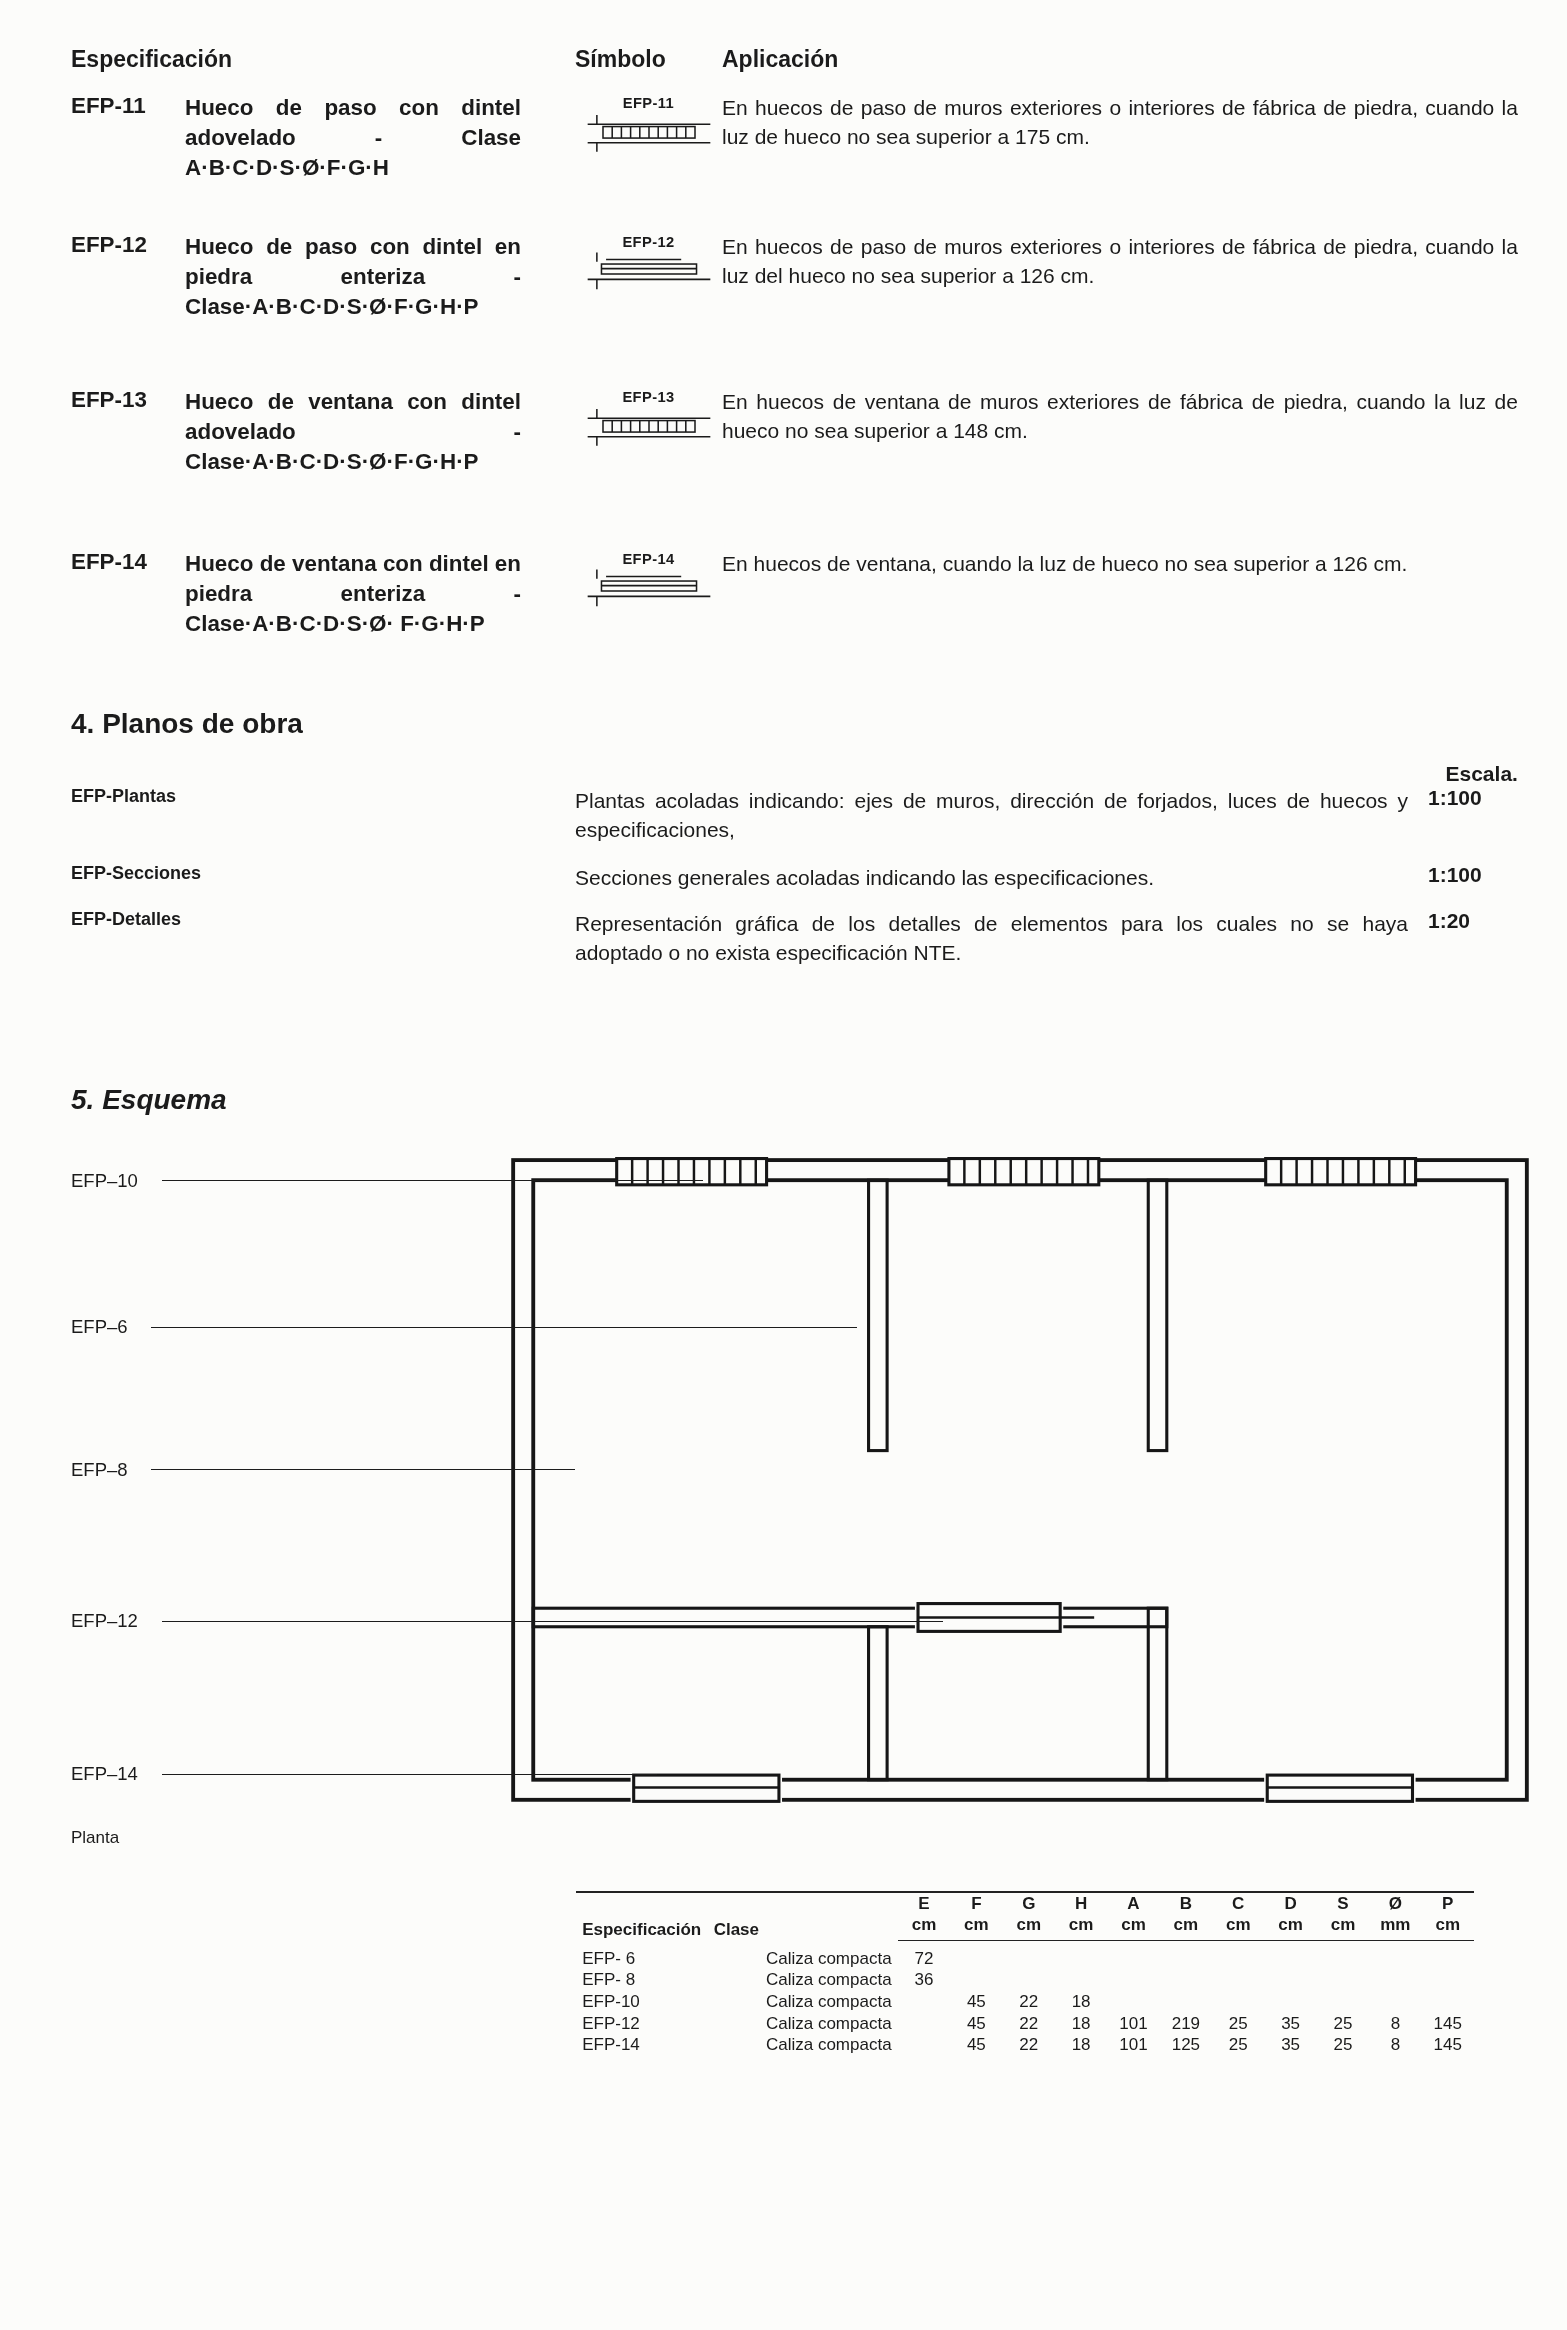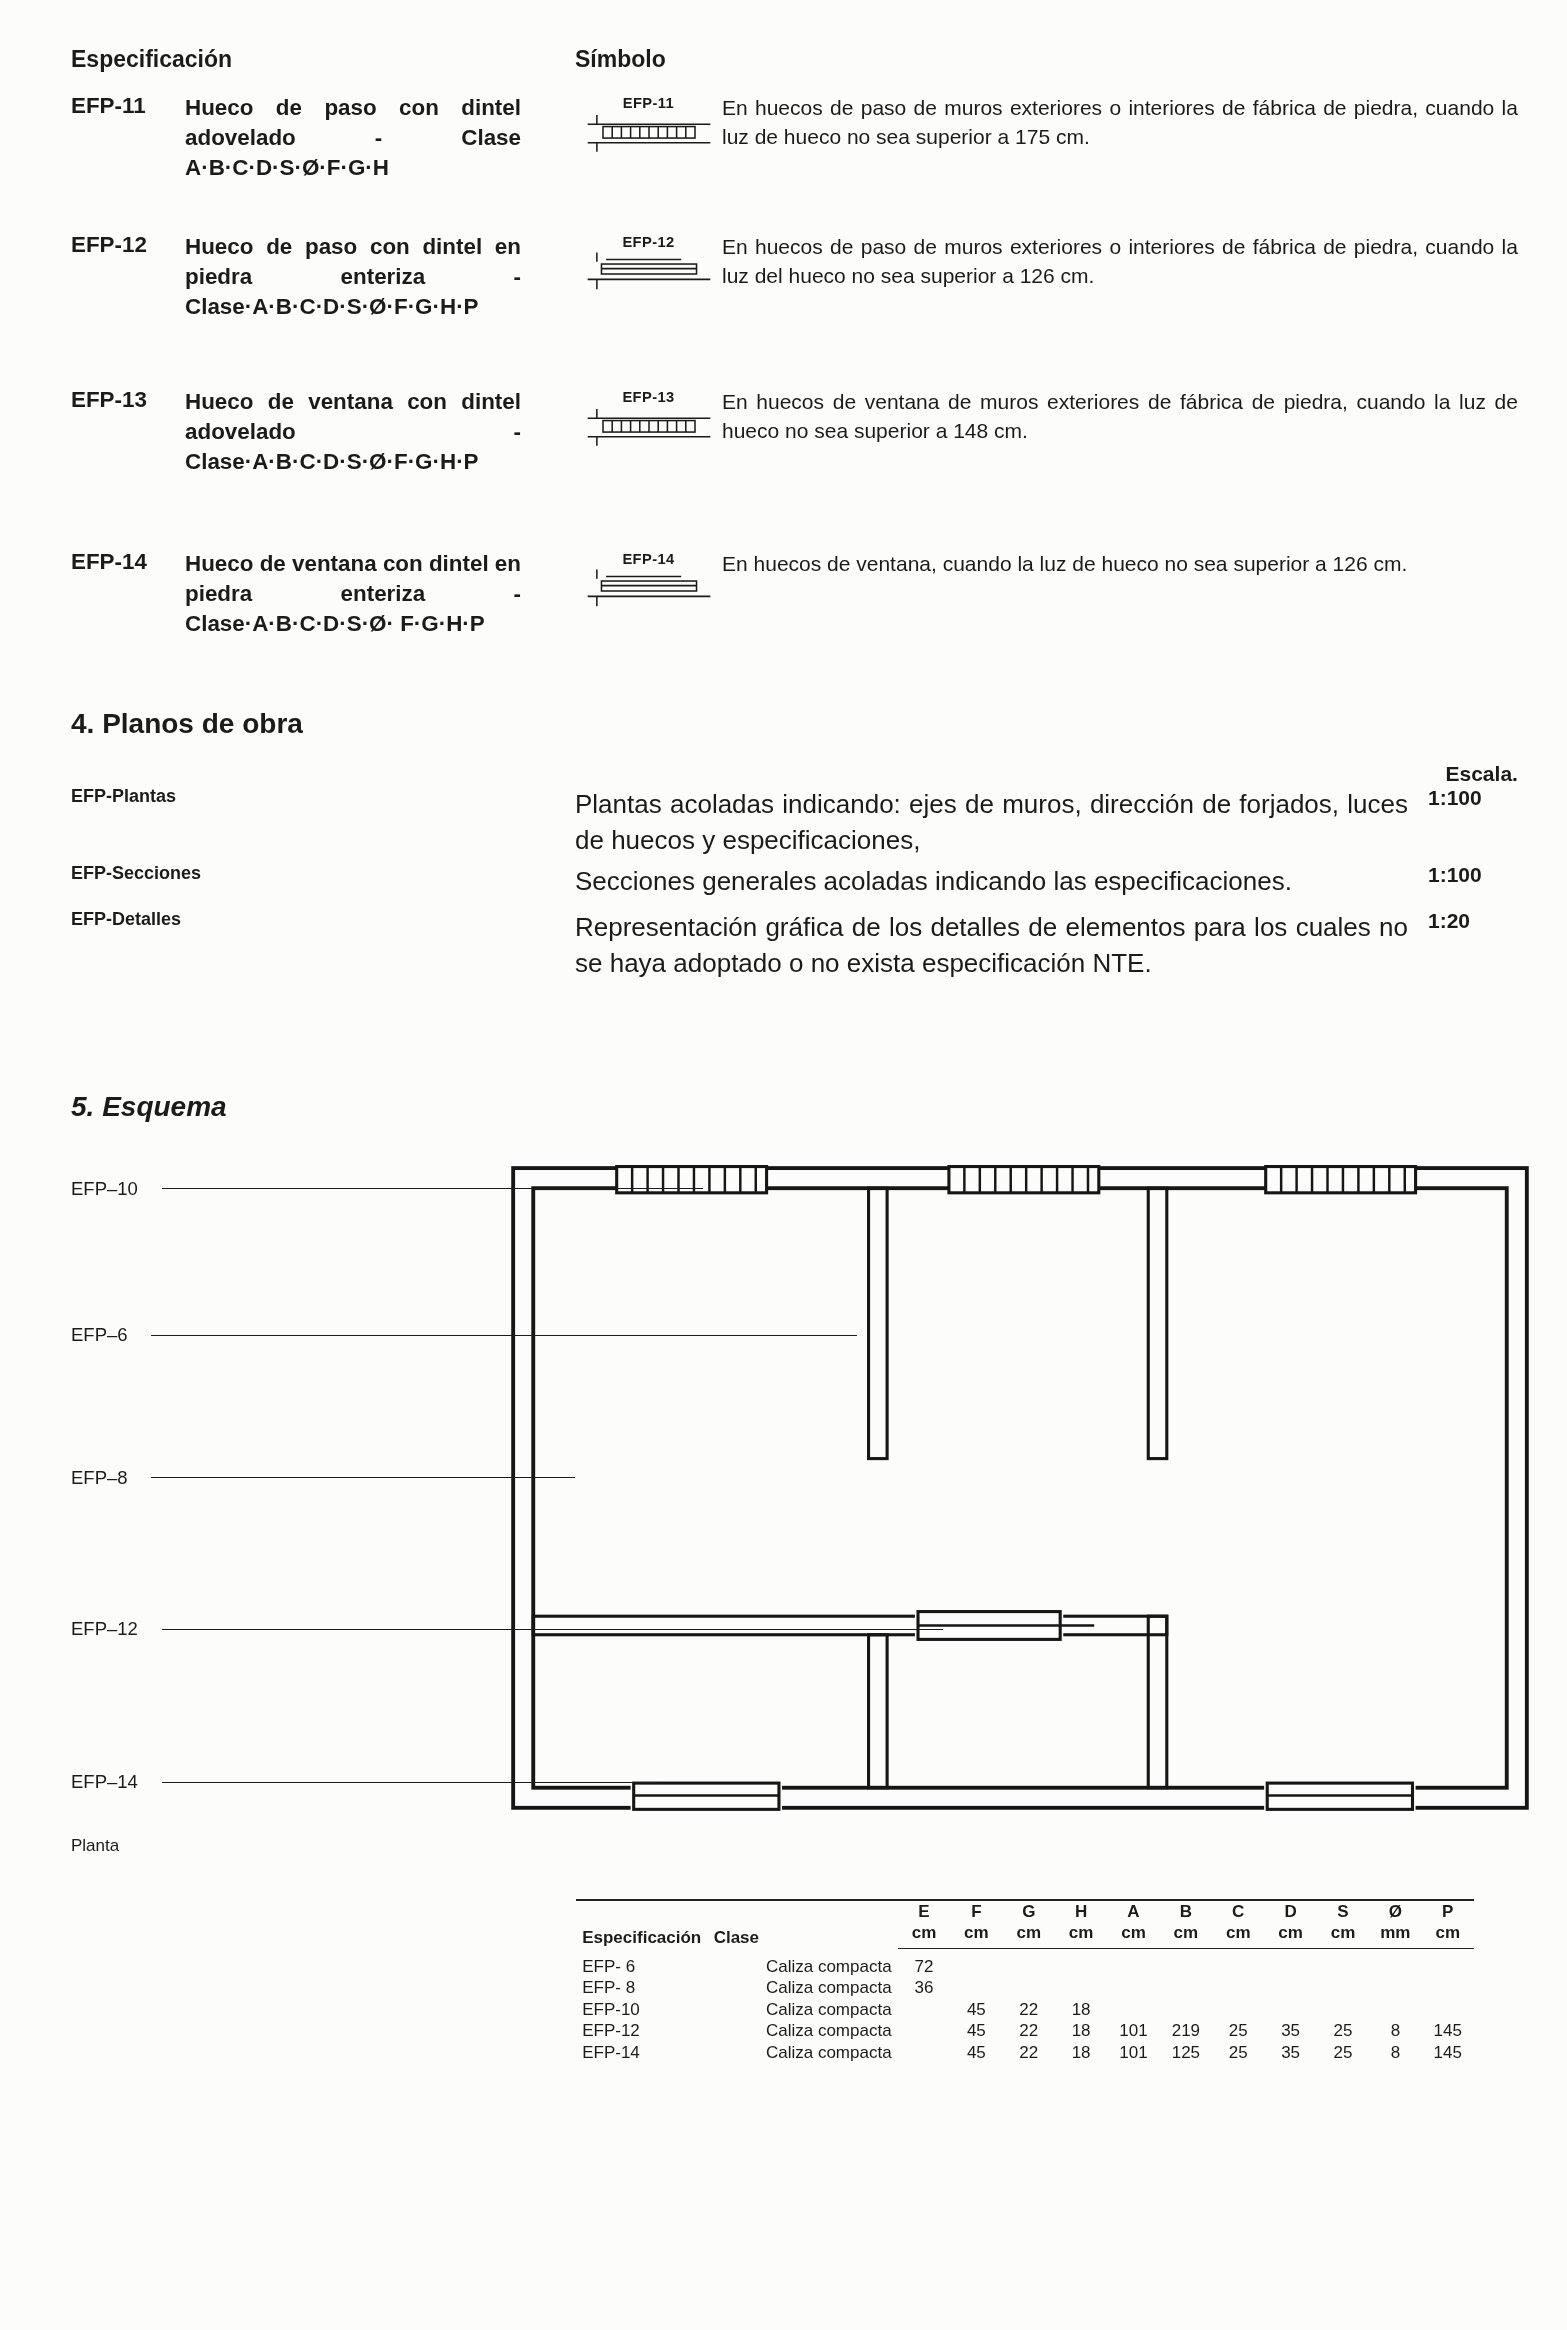--- a/index.html
+++ b/index.html
@@ -57,21 +57,21 @@
   }
   .plano-row {
     display:grid;
     grid-template-columns:504px 1fr 93px;
     align-items:start;
   }
   .plano-row.p1 { min-height:77px; }
   .plano-row.p2 { min-height:46px; }
   .plano-row.p3 { min-height:65px; }
   .plano-name  { font-weight:700; font-size:18px; }
-  .plano-desc  { font-size:26px; line-height:1.4; text-align:justify; padding-right:20px; }
+  .plano-desc  { font-size:21px; line-height:1.4; text-align:justify; padding-right:20px; }
   .plano-escala{ font-weight:700; font-size:21px; }
 
   
   .schema { position:relative; height:734px; margin-top:18.5px; }
   .schema-label {
     position:absolute; left:0; font-size:18.5px; color:#1b1b1b;
     white-space:nowrap; z-index:3;
   }
   .leader {
     position:absolute; border-top:1.5px solid #1c1c1c; height:0; z-index:2;
@@ -97,20 +97,21 @@
   .data-table td.c-val   { width:40px;  text-align:center; }
 </style>
 </head>
 <body>
 
 <div class="page">
 
   <div class="spec-head">
     <div class="h-espec">Especificación</div>
     <div>Símbolo</div>
+    <div>Aplicación</div>
   </div>
 
   <div class="spec-row r1">
     <div class="spec-code">EFP-11</div>
     <div class="spec-title">Hueco de paso con dintel adovelado - Clase A·B·C·D·S·Ø·F·G·H</div>
     <div class="spec-symbol">
       <div class="sym-label">EFP-11</div>
       <svg class="sym-svg" viewBox="0 0 160 60">
         <g stroke="#1a1a1a" stroke-width="2" fill="none">
           <line x1="12" y1="4" x2="12" y2="16"></line>

